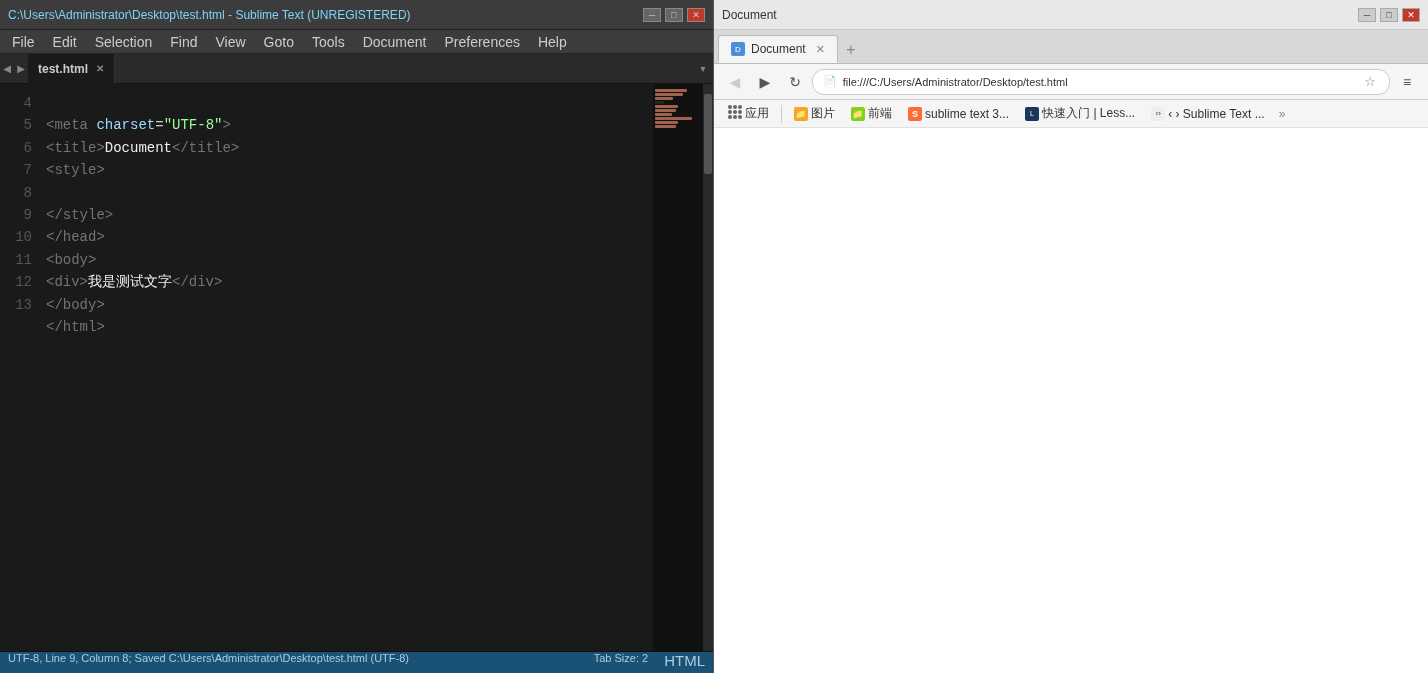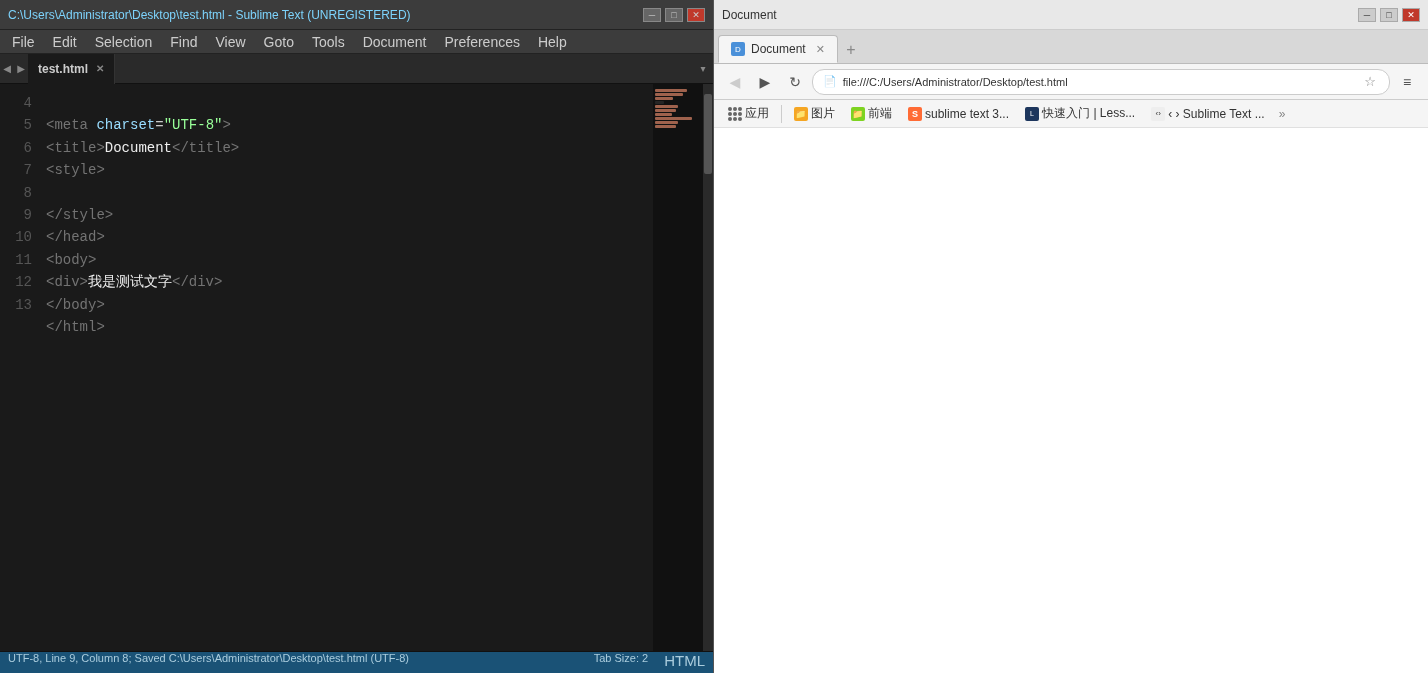--- a/index.html
+++ b/index.html
@@ -380,21 +380,21 @@
       background: #f5f5f5;
       height: 28px;
       display: flex;
       align-items: center;
       padding: 0 8px;
       gap: 4px;
       border-bottom: 1px solid #e0e0e0;
     }
     #apps-btn {
       display: flex;
-      align-items: center;
+      align-items: flex-start;
       gap: 3px;
       padding: 2px 6px;
       font-size: 12px;
       color: #333;
       cursor: pointer;
       border-radius: 3px;
     }
     .apps-grid {
       display: grid;
       grid-template-columns: repeat(3,4px);

